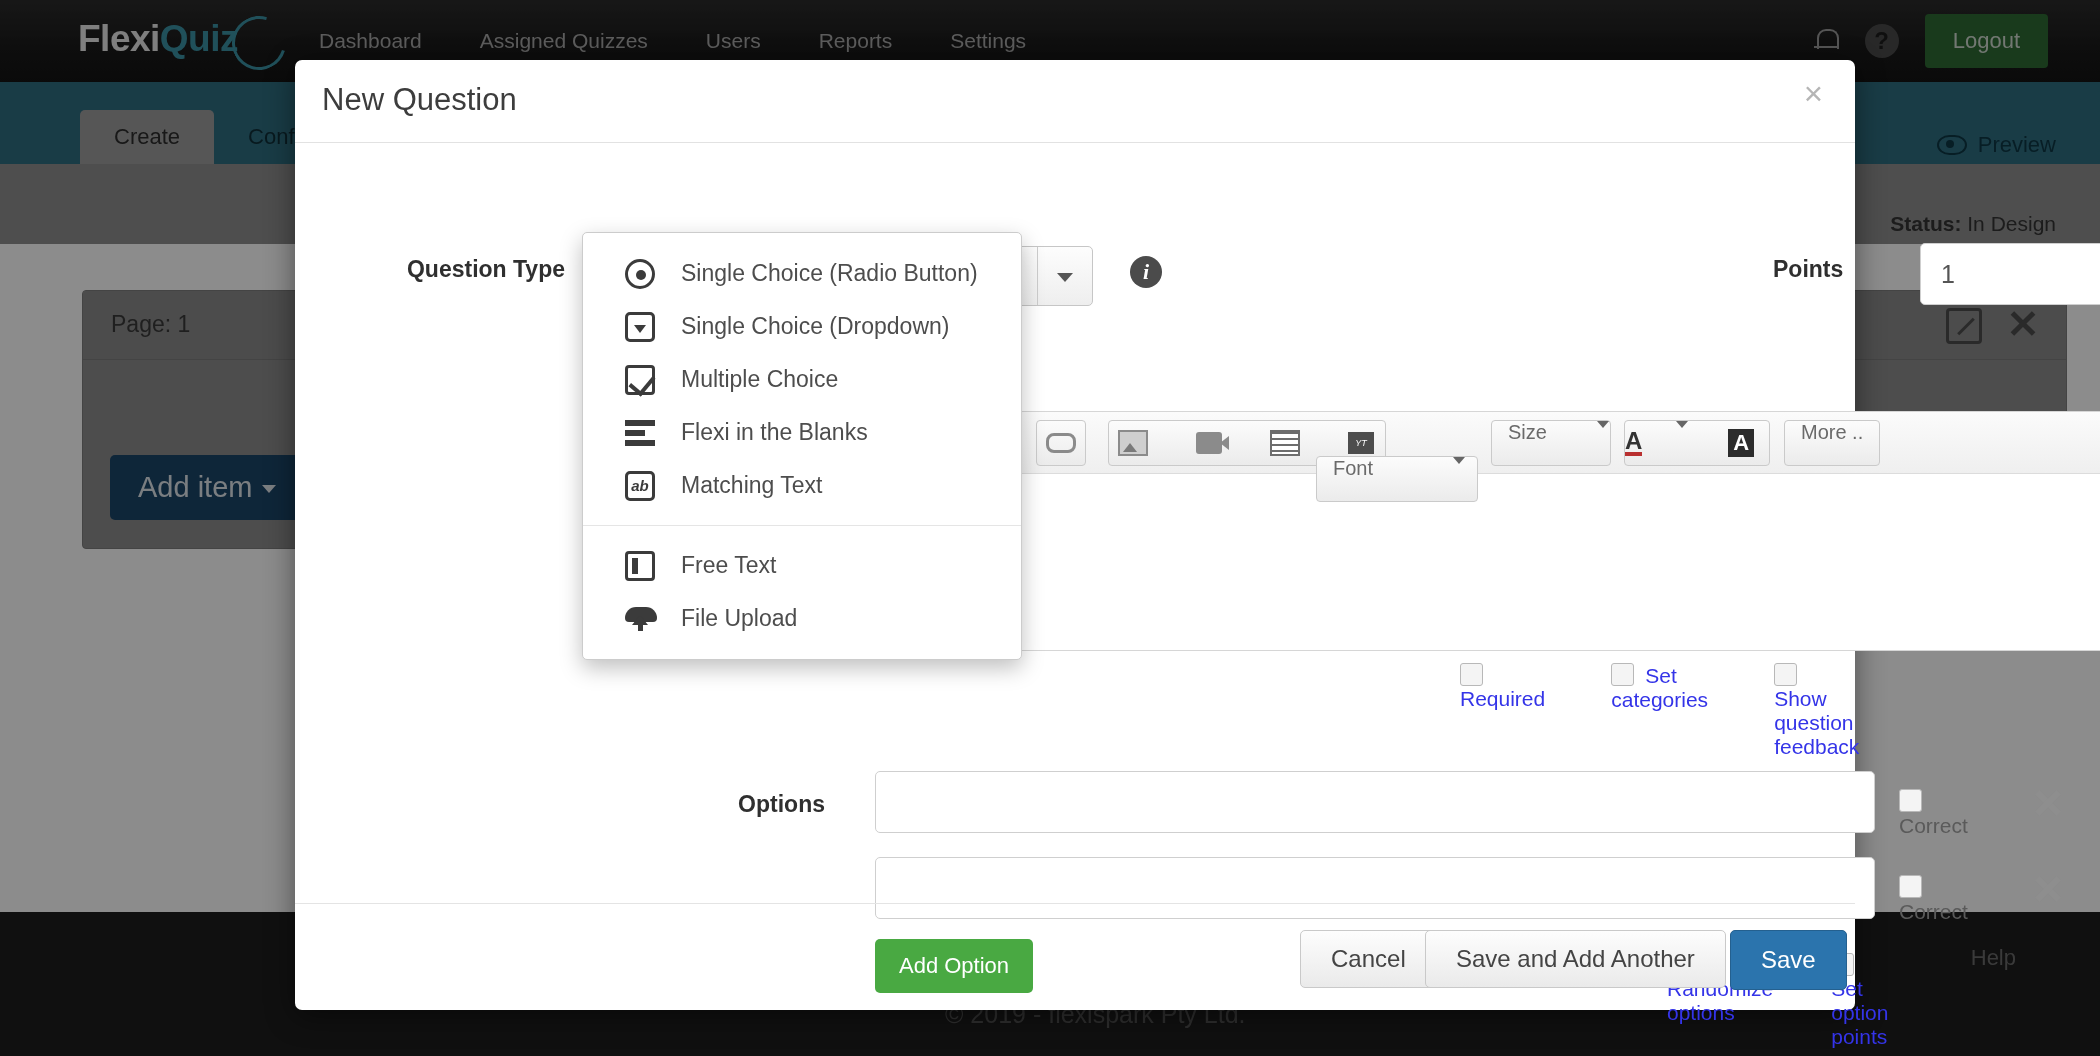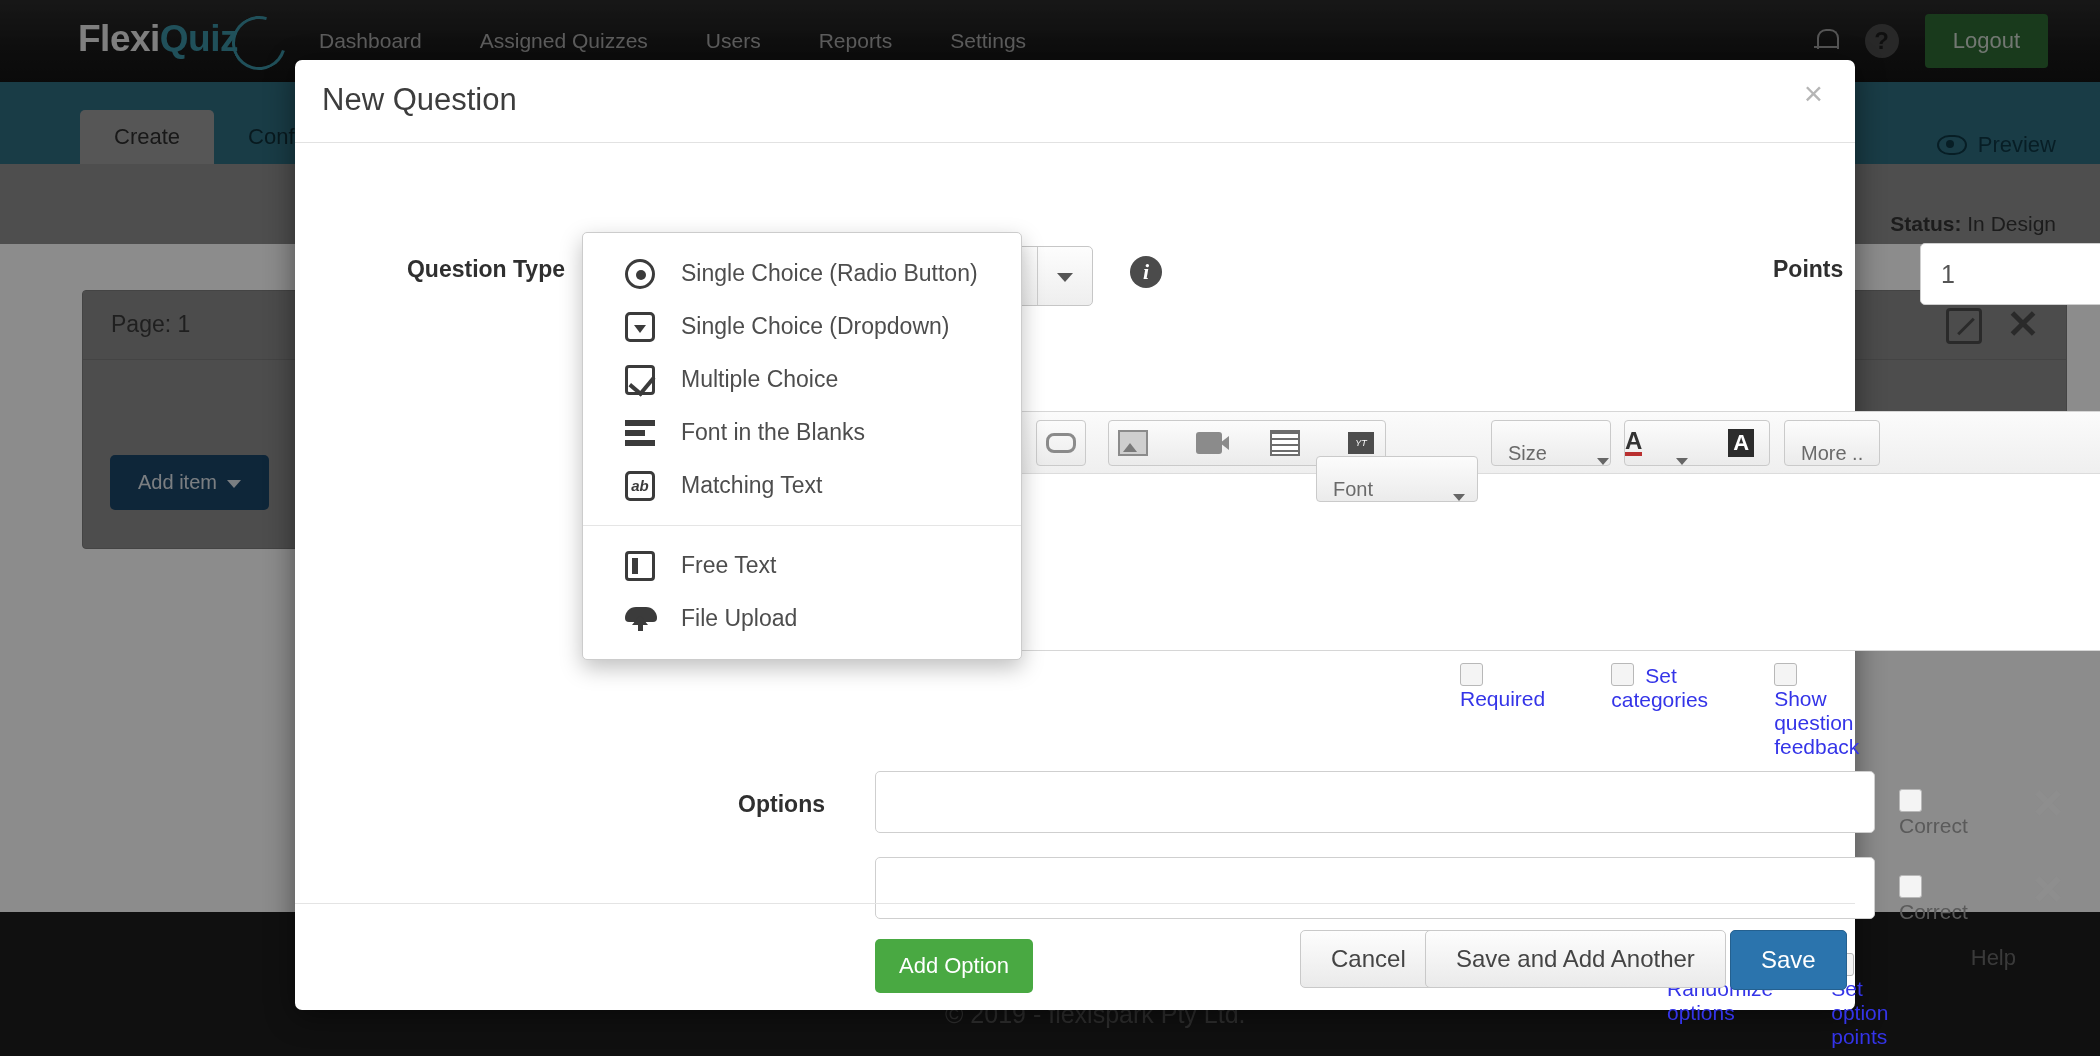--- a/index.html
+++ b/index.html
@@ -49,21 +49,21 @@
   
   .pagepanel{position:absolute;left:82px;top:290px;width:1983px;height:257px;background:#8d8d8d;border:1px solid #7c7c7c;border-radius:4px;}
   .pagehead{position:absolute;left:0;top:0;width:100%;height:68px;background:#8a8a8a;border-bottom:1px solid #7c7c7c;}
   .pagehead-label{position:absolute;left:28px;top:20px;font-size:23px;color:#3a3a3a;}
   .pagehead-icons{position:absolute;right:28px;top:17px;display:flex;gap:26px;}
   .ic-edit{width:30px;height:30px;border:3px solid #4d4d4d;border-radius:4px;position:relative;}
   .ic-edit:after{content:"";position:absolute;left:6px;top:14px;width:22px;height:3px;background:#4d4d4d;transform:rotate(-45deg);}
   .ic-x{width:30px;height:30px;position:relative;}
   .ic-x:before,.ic-x:after{content:"";position:absolute;left:0;top:13px;width:30px;height:5px;background:#4d4d4d;}
   .ic-x:before{transform:rotate(45deg);} .ic-x:after{transform:rotate(-45deg);}
-  .additem{position:absolute;left:110px;top:455px;background:#1b4568;color:#dfe6ec;font-size:20px;border:none;border-radius:5px;padding:16px 28px;cursor:pointer;}
+  .additem{position:absolute;left:110px;top:455px;background:#1b4568;color:#dfe6ec;font-size:29px;border:none;border-radius:5px;padding:16px 28px;cursor:pointer;}
   .caret-d{display:inline-block;margin-left:10px;border-left:7px solid transparent;border-right:7px solid transparent;border-top:8px solid #dfe6ec;vertical-align:middle;}
 
   
   .footer{position:absolute;left:0;top:912px;width:2100px;height:144px;background:#1e1e1e;}
   .copyright{position:absolute;left:945px;top:1000px;font-size:25px;color:#555;}
   .helplink{position:absolute;right:112px;top:945px;font-size:22px;color:#6a6a6a;}
 
   
   .modal{position:absolute;left:295px;top:60px;width:1560px;height:950px;background:#fff;
       border-radius:7px;box-shadow:0 6px 30px rgba(0,0,0,.45);z-index:60;}
@@ -85,21 +85,21 @@
   .sel-arrow:after{content:"";position:absolute;left:19px;top:26px;border-left:8px solid transparent;border-right:8px solid transparent;border-top:9px solid #555;}
   .info-i{position:absolute;left:835px;top:113px;width:32px;height:32px;border-radius:50%;background:#4b4b4b;color:#fff;font-size:22px;font-weight:bold;font-style:italic;display:flex;align-items:center;justify-content:center;font-family:"Liberation Serif",serif;}
 
   .points-label{right:auto;left:1478px;top:113px;}
   .points-input{position:absolute;left:1625px;top:100px;width:205px;height:62px;border:1px solid #cfcfcf;border-radius:5px;
       font-size:25px;color:#555;padding:0 20px;box-sizing:border-box;font-family:"Liberation Sans",sans-serif;}
 
   
   .editor{position:absolute;left:580px;top:268px;width:1250px;height:240px;border:1px solid #d6d6d6;border-radius:4px;background:#fff;box-sizing:border-box;}
   .toolbar{position:absolute;left:0;top:0;width:100%;height:62px;background:linear-gradient(to bottom,#fbfbfb,#efefef);border-bottom:1px solid #dcdcdc;box-sizing:border-box;}
-  .tb-grp{position:absolute;top:8px;height:46px;background:linear-gradient(to bottom,#fcfcfc,#ebebeb);border:1px solid #cacaca;border-radius:4px;display:flex;align-items:flex-end;box-sizing:border-box;gap:28px;}
+  .tb-grp{position:absolute;top:8px;height:46px;background:linear-gradient(to bottom,#fcfcfc,#ebebeb);border:1px solid #cacaca;border-radius:4px;display:flex;align-items:flex-start;box-sizing:border-box;gap:28px;}
   .tb-btn{width:48px;height:44px;display:flex;align-items:center;justify-content:center;cursor:pointer;}
   .tb-lbl{font-size:20px;color:#6a6a6a;padding:0 16px;}
   .mini-caret{border-left:6px solid transparent;border-right:6px solid transparent;border-top:7px solid #666;margin:0 12px 0 6px;}
   .gl{width:26px;height:22px;position:relative;}
   .gl-img{border:2px solid #8b8b8b;background:#cfcfcf;}
   .gl-img:after{content:"";position:absolute;left:3px;bottom:2px;border-left:7px solid transparent;border-right:7px solid transparent;border-bottom:9px solid #7a7a7a;}
   .gl-vid{background:#8b8b8b;border-radius:3px;}
   .gl-vid:after{content:"";position:absolute;right:-7px;top:4px;border-top:7px solid transparent;border-bottom:7px solid transparent;border-right:9px solid #8b8b8b;}
   .gl-tbl{border:2px solid #6d6d6d;background:repeating-linear-gradient(to bottom,#6d6d6d 0 2px,#fff 2px 6px),repeating-linear-gradient(to right,#6d6d6d 0 2px,#fff 2px 7px);}
   .gl-yt{background:#4d4d4d;color:#fff;font-size:9px;display:flex;align-items:center;justify-content:center;}
@@ -317,21 +317,21 @@
     <div class="dd-item">
       <i class="di di-drop"></i>
       <span class="lbl">Single Choice (Dropdown)</span>
     </div>
     <div class="dd-item">
       <i class="di di-check"></i>
       <span class="lbl">Multiple Choice</span>
     </div>
     <div class="dd-item">
       <i class="di di-blank"></i>
-      <span class="lbl">Font in the Blanks</span>
+      <span class="lbl">Flexi in the Blanks</span>
     </div>
     <div class="dd-item">
       <i class="di di-ab">ab</i>
       <span class="lbl">Matching Text</span>
     </div>
     <div class="dd-sep"></div>
     <div class="dd-item">
       <i class="di di-free"></i>
       <span class="lbl">Free Text</span>
     </div>

